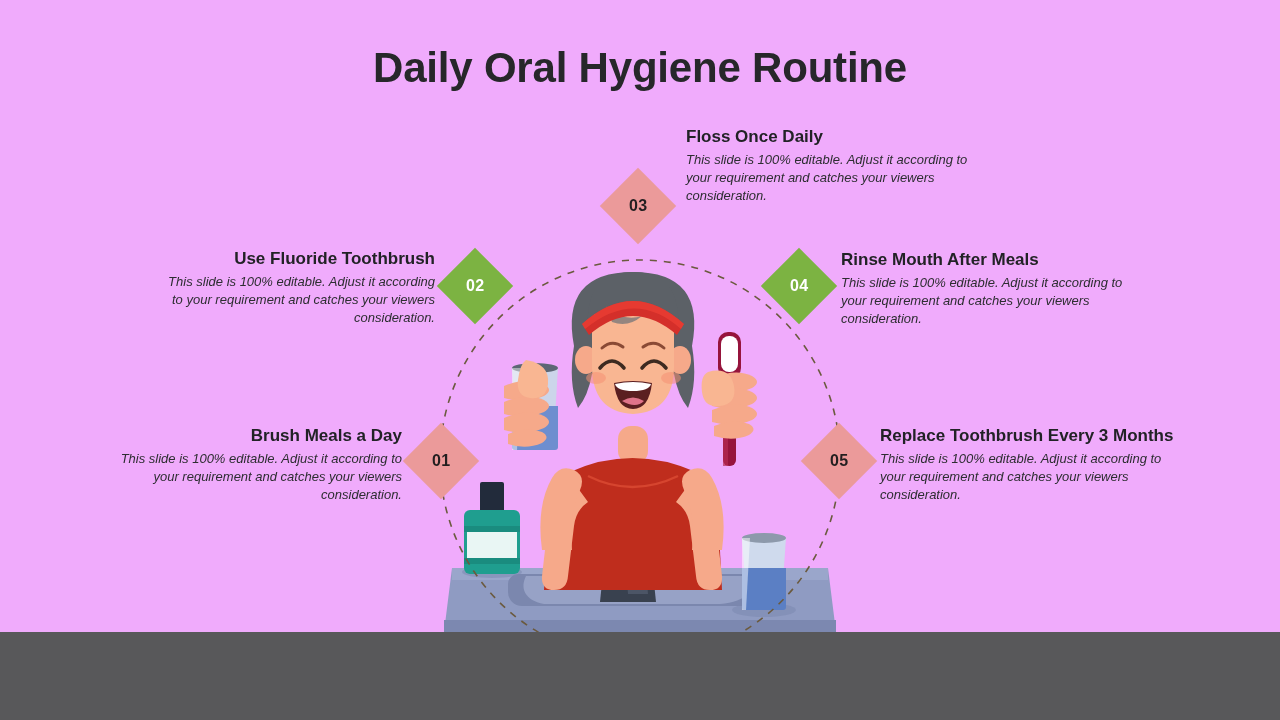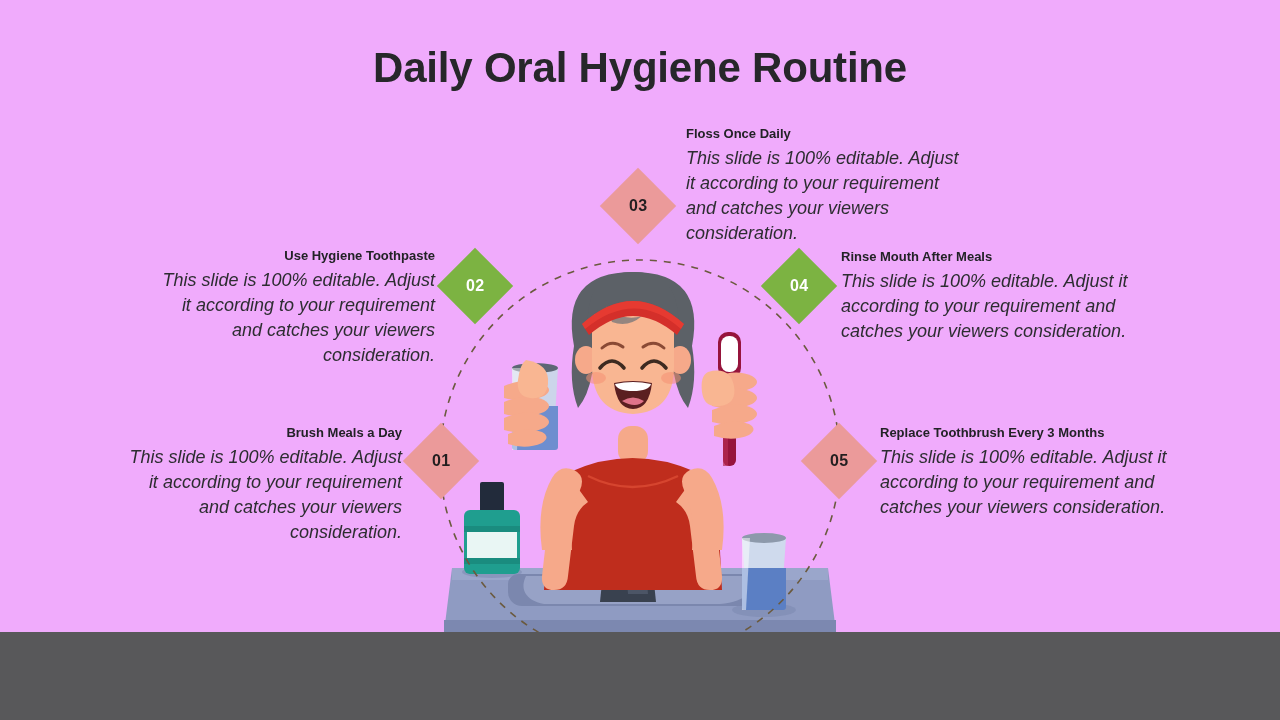--- a/index.html
+++ b/index.html
@@ -15,25 +15,25 @@
   #title{
     position:absolute;top:44px;left:0;width:1280px;
     text-align:center;
     font-size:42px;font-weight:bold;color:#27272a;
     letter-spacing:-0.2px;
   }
 
   
   .block{position:absolute;}
   .block .hd{
-    font-size:13px;font-weight:bold;color:#222226;
+    font-size:17px;font-weight:bold;color:#222226;
     margin:0 0 4px 0;line-height:1.25;white-space:nowrap;
   }
   .block .bd{
-    font-size:18px;font-style:italic;color:#2d2d31;
+    font-size:13px;font-style:italic;color:#2d2d31;
     line-height:1.38;margin:0;
   }
   .block.right-al{text-align:right;}
   .block.left-al{text-align:left;}
 
   #b01{left:118px;top:425px;width:284px;}
   #b02{left:160px;top:248px;width:275px;}
   #b03{left:686px;top:126px;width:286px;}
   #b04{left:841px;top:249px;width:288px;}
   #b05{left:880px;top:425px;width:295px;}
@@ -195,21 +195,21 @@
   <svg id="ring" viewBox="0 0 404 404">
     <circle cx="202" cy="202" r="200" fill="none" stroke="#6b5a3e" stroke-width="1.6" stroke-dasharray="7 7"></circle>
   </svg>
 
   <div class="block right-al" id="b01">
     <div class="hd">Brush Meals a Day</div>
     <div class="bd">This slide is 100% editable. Adjust it according to your requirement and catches your viewers consideration.</div>
   </div>
 
   <div class="block right-al" id="b02">
-    <div class="hd">Use Hygiene Toothpaste</div>
+    <div class="hd">Use Fluoride Toothbrush</div>
     <div class="bd">This slide is 100% editable. Adjust it according to your requirement and catches your viewers consideration.</div>
   </div>
 
   <div class="block left-al" id="b03">
     <div class="hd">Floss Once Daily</div>
     <div class="bd">This slide is 100% editable. Adjust it according to your requirement and catches your viewers consideration.</div>
   </div>
 
   <div class="block left-al" id="b04">
     <div class="hd">Rinse Mouth After Meals</div>

